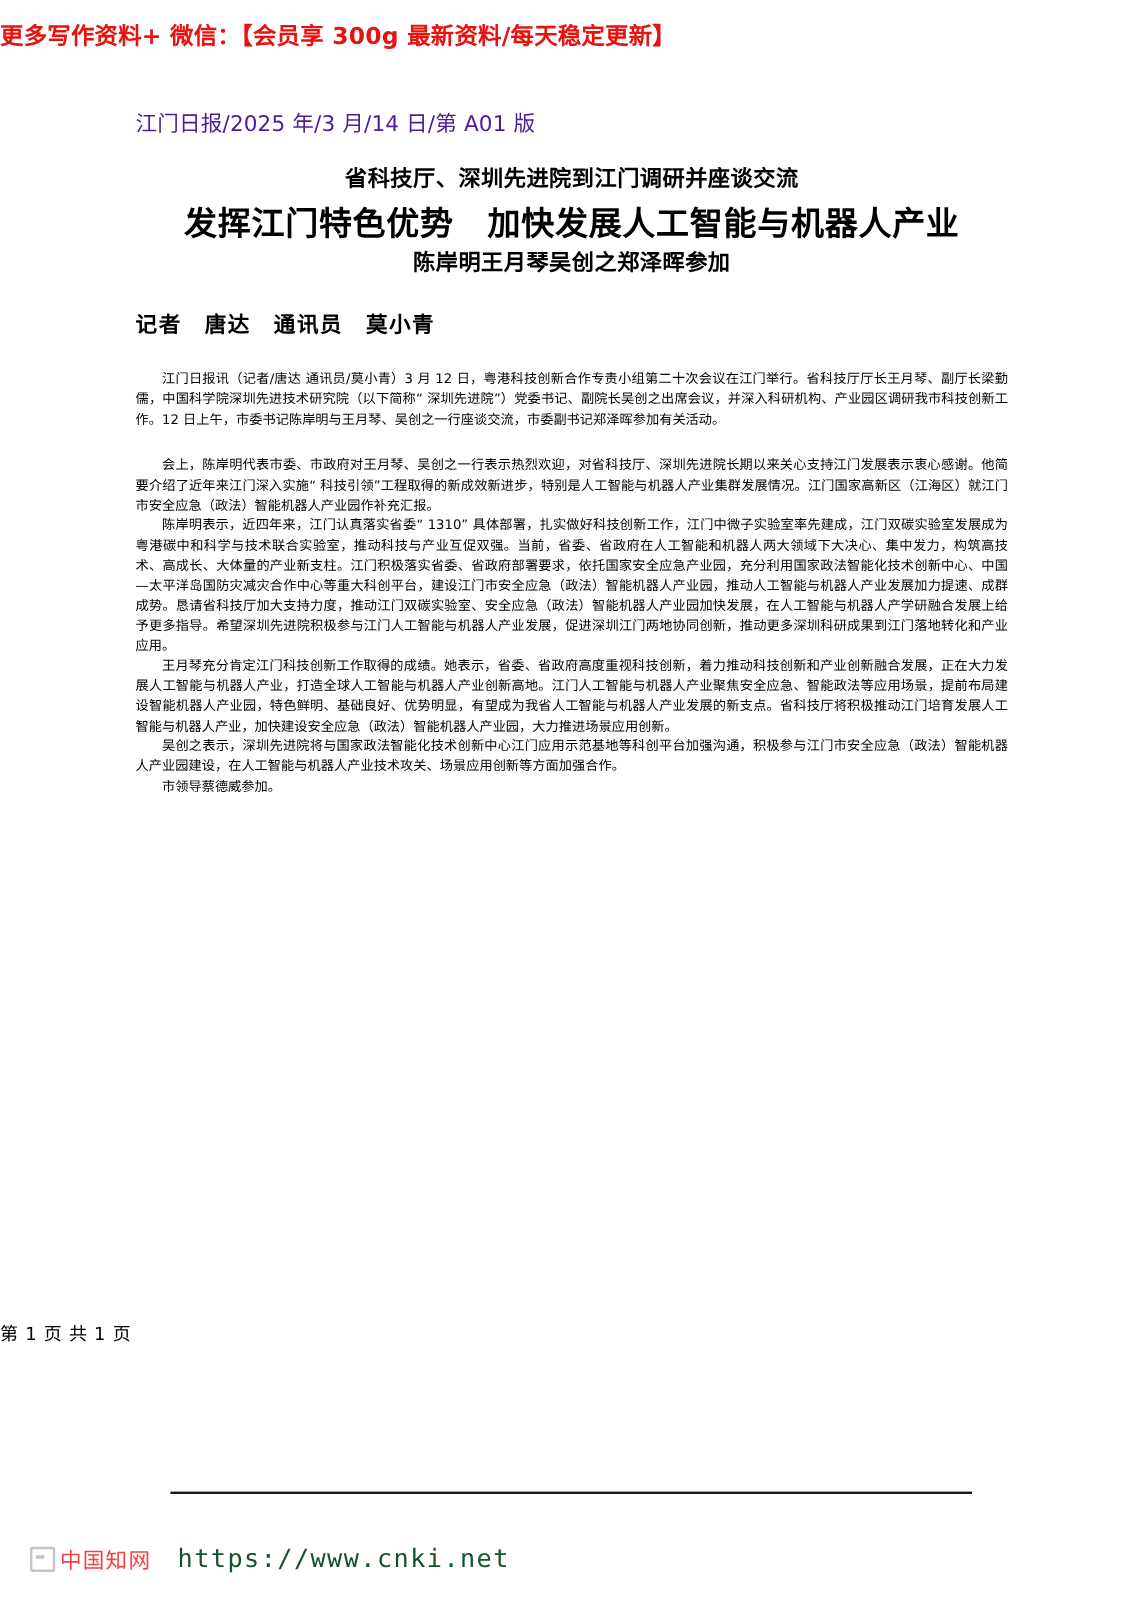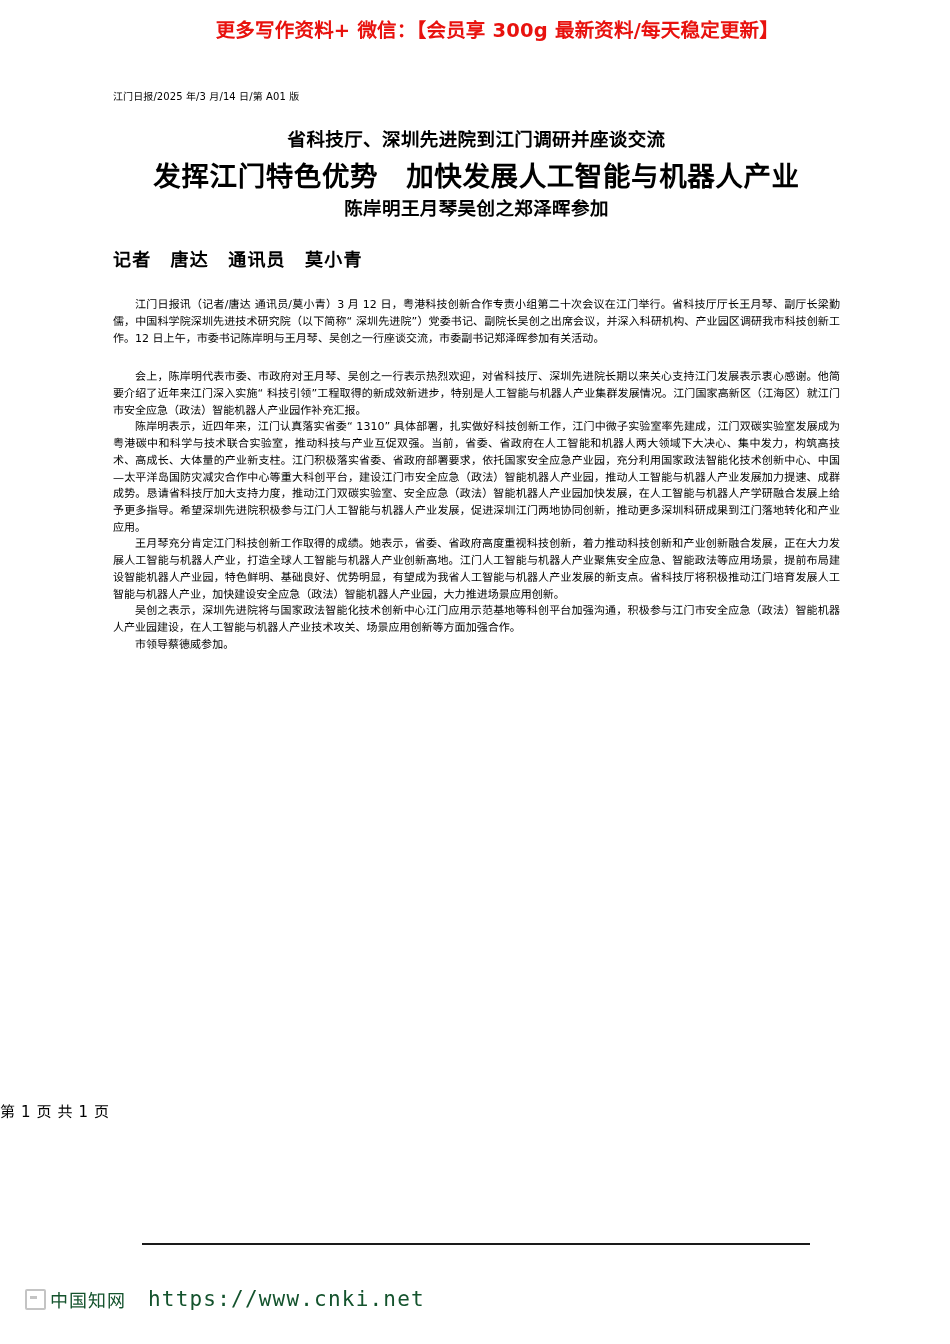--- a/index.html
+++ b/index.html
@@ -19,56 +19,56 @@
     overflow: hidden;
     box-sizing: border-box;
   }
 
   
   .promo-banner {
     position: absolute;
     top: 14px;
     left: 0;
     width: 779px;
-    text-align: right;
+    text-align: left;
     color: #e8120e;
     font-size: 19.5px;
     font-weight: 700;
     letter-spacing: 0.2px;
     white-space: nowrap;
     font-family: "DejaVu Sans", "Liberation Sans", sans-serif;
   }
 
   
   .content {
     position: absolute;
     top: 88px;
     left: 113px;
     width: 727px;
   }
 
   .source-line {
-    font-size: 10px;
-    color: #000000;
+    font-size: 18px;
+    color: #4c1d95;
     letter-spacing: 0.1px;
     margin: 0 0 24px 0;
     font-family: "DejaVu Sans", "Liberation Sans", sans-serif;
   }
 
   .title-block {
     text-align: center;
     margin: 0 0 6px 0;
   }
   .shoulder-title {
     font-size: 18.5px;
     font-weight: 600;
     letter-spacing: 0.4px;
     line-height: 1.45;
     margin: 0;
-    font-family: Liberation Serif, serif;
+    font-family: Liberation Mono, monospace;
   }
   .main-title {
     font-size: 27.5px;
     font-weight: 700;
     letter-spacing: 0.6px;
     line-height: 1.4;
     margin: 3px 0 1px 0;
     white-space: nowrap;
     font-family: "DejaVu Sans", "Liberation Sans", sans-serif;
   }
@@ -155,21 +155,21 @@
     position: absolute;
     left: 3px;
     top: 5px;
     width: 7px;
     height: 3px;
     background: #c4c4c4;
   }
   .cnki-name {
     font-size: 18px;
     letter-spacing: 1px;
-    color: #14532d;
+    color: #ef4444;
     font-family: "DejaVu Serif", "Liberation Serif", serif;
   }
   .cnki-url {
     font-size: 21px;
     letter-spacing: 1.2px;
     color: #14532d;
     font-family: "DejaVu Sans Mono", "Liberation Mono", monospace;
   }
 </style>
 </head>

